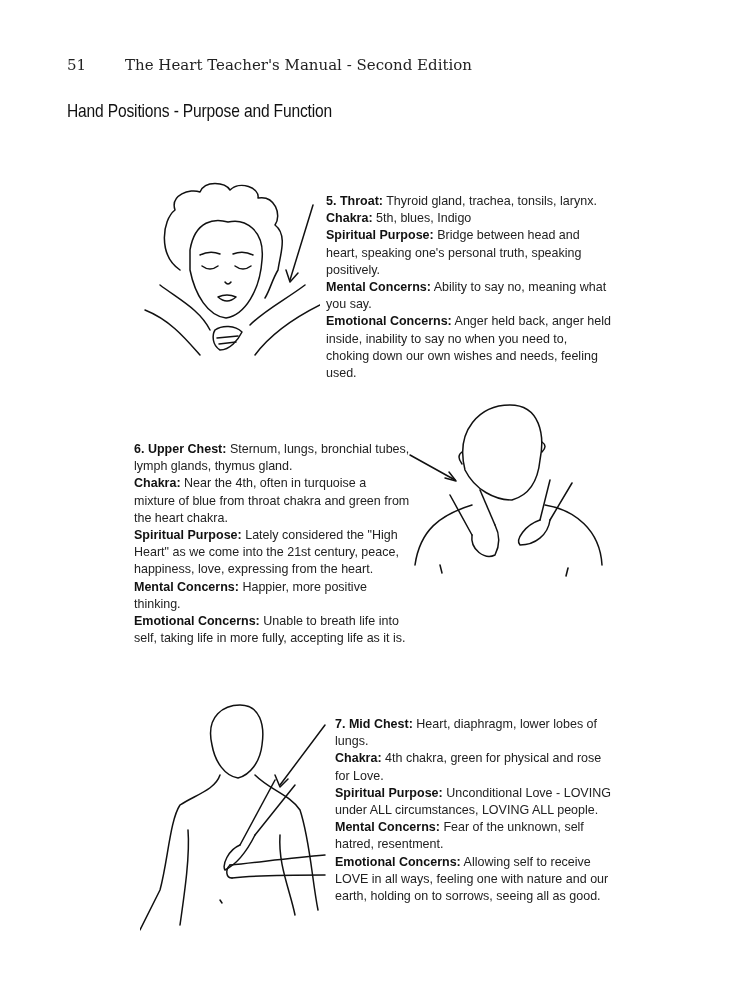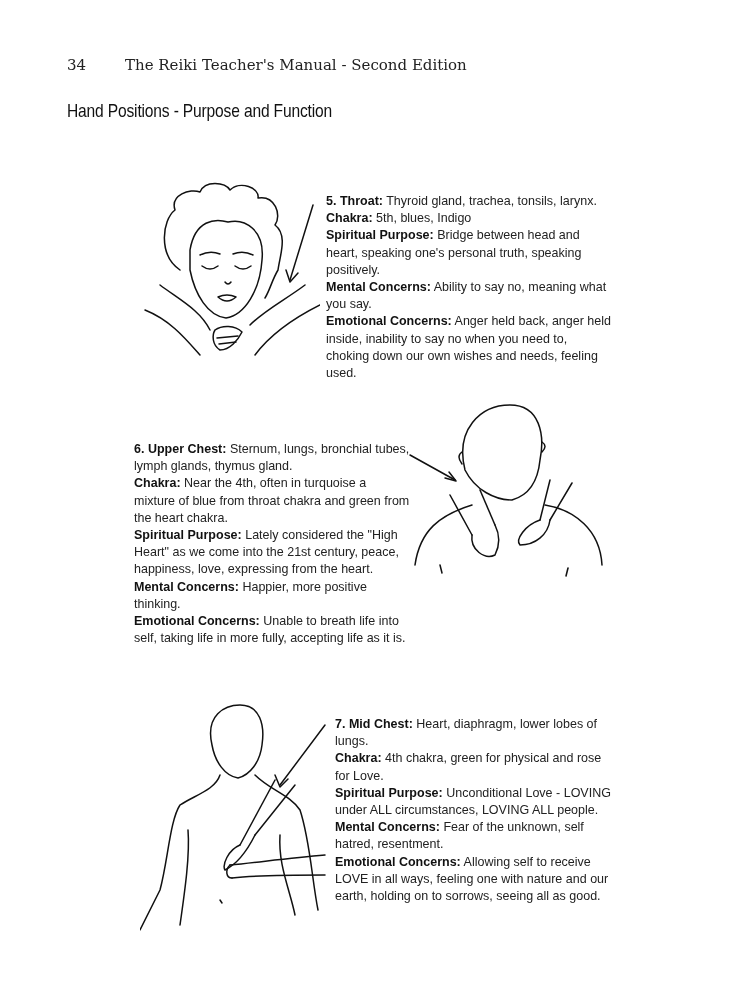--- a/index.html
+++ b/index.html
@@ -13,21 +13,21 @@
   .b5 { top: 192px; left: 326px; width: 310px; }
   .b6 { top: 440px; left: 134px; width: 300px; }
   .b7 { top: 715px; left: 335px; width: 300px; }
   svg.fig { position: absolute; }
   svg.fig * { fill: none; stroke: #111; stroke-width: 1.5; stroke-linecap: round; stroke-linejoin: round; }
 </style>
 </head>
 <body>
 
 <div class="running-head">
-  <span class="pg">34</span><span>The Reiki Teacher's Manual - Second Edition</span>
+  <span class="pg">51</span><span>The Heart Teacher's Manual - Second Edition</span>
 </div>
 
 <div class="section-title">Hand Positions - Purpose and Function</div>
 
 <svg class="fig" style="left:140px; top:160px;" width="180" height="200" viewBox="0 0 180 200">
   <path d="M40 110 C 18 95, 22 60, 35 50 C 30 35, 50 28, 60 32 C 65 20, 85 22, 90 30 C 100 20, 120 28, 118 38 C 135 35, 142 55, 135 65 C 148 75, 140 95, 138 110 C 132 120, 130 130, 125 138"></path>
   <path d="M50 90 C 55 60, 75 58, 88 62 C 105 58, 125 70, 122 100 C 120 130, 105 155, 86 158 C 68 156, 55 135, 50 110 Z"></path>
   <path d="M62 106 Q 70 112 78 106"></path>
   <path d="M95 106 Q 103 112 111 106"></path>
   <path d="M60 95 Q 70 90 80 94"></path>

